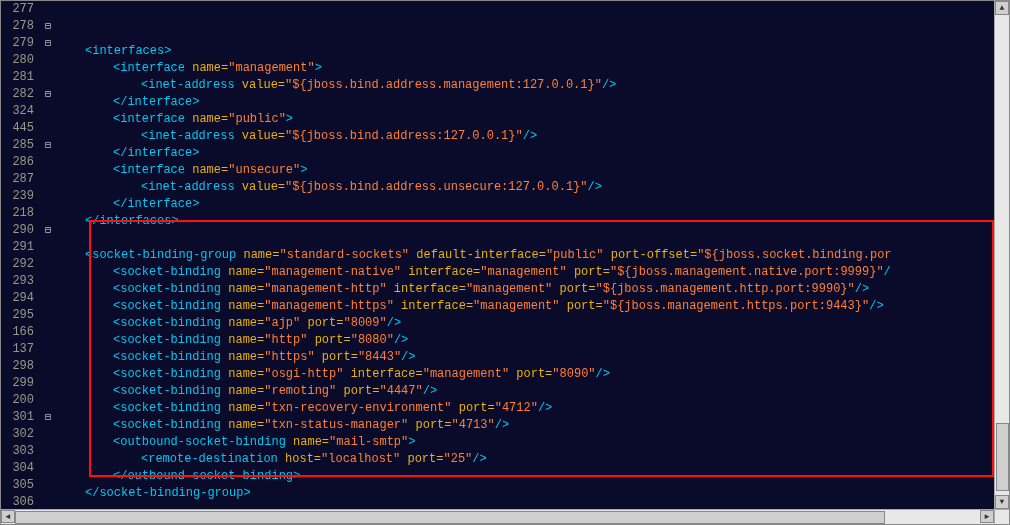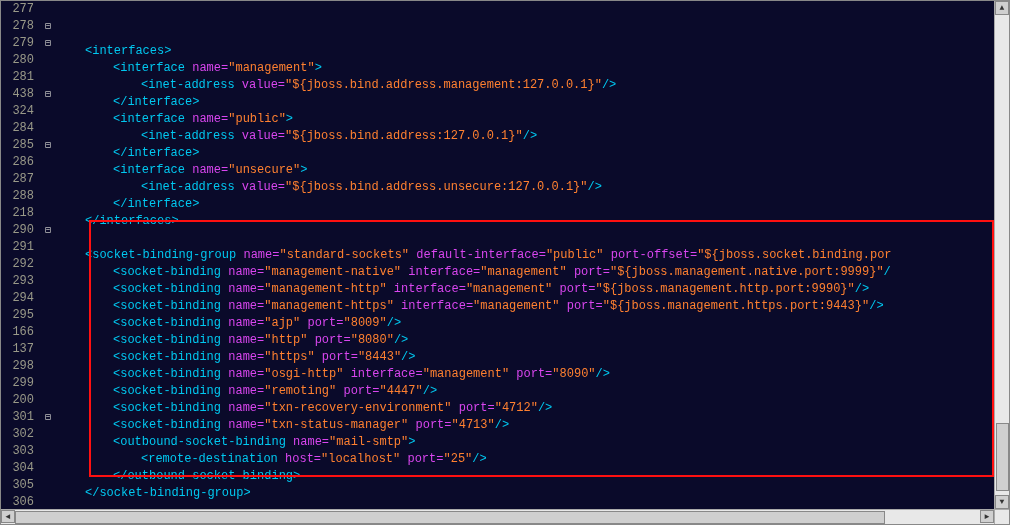--- a/index.html
+++ b/index.html
@@ -46,21 +46,21 @@
   }
   .code {
     flex: 1;
     background: #0a0a2a;
     white-space: pre;
     overflow: hidden;
     position: relative;
   }
   .code .row { height: 17px; line-height: 17px; }
   .tag   { color: #00c8f0; } 
-  .attr  { color: #d946ef; } 
+  .attr  { color: #eab308; } 
   .str   { color: #ff8030; } 
   .redbox {
     position: absolute;
     border: 2px solid #ff1010;
     pointer-events: none;
   }
   .vscroll {
     position: absolute;
     right: 0; top: 0;
     width: 15px; height: 508px;
@@ -120,27 +120,27 @@
 </head>
 <body>
 
 <div class="editor-wrap">
   <div class="gutter" id="gutter">
       <div class="ln">277</div>
       <div class="ln">278</div>
       <div class="ln">279</div>
       <div class="ln">280</div>
       <div class="ln">281</div>
-      <div class="ln">438</div>
+      <div class="ln">282</div>
       <div class="ln">324</div>
-      <div class="ln">284</div>
+      <div class="ln">445</div>
       <div class="ln">285</div>
       <div class="ln">286</div>
       <div class="ln">287</div>
-      <div class="ln">288</div>
+      <div class="ln">239</div>
       <div class="ln">218</div>
       <div class="ln">290</div>
       <div class="ln">291</div>
       <div class="ln">292</div>
       <div class="ln">293</div>
       <div class="ln">294</div>
       <div class="ln">295</div>
       <div class="ln">166</div>
       <div class="ln">137</div>
       <div class="ln">298</div>

